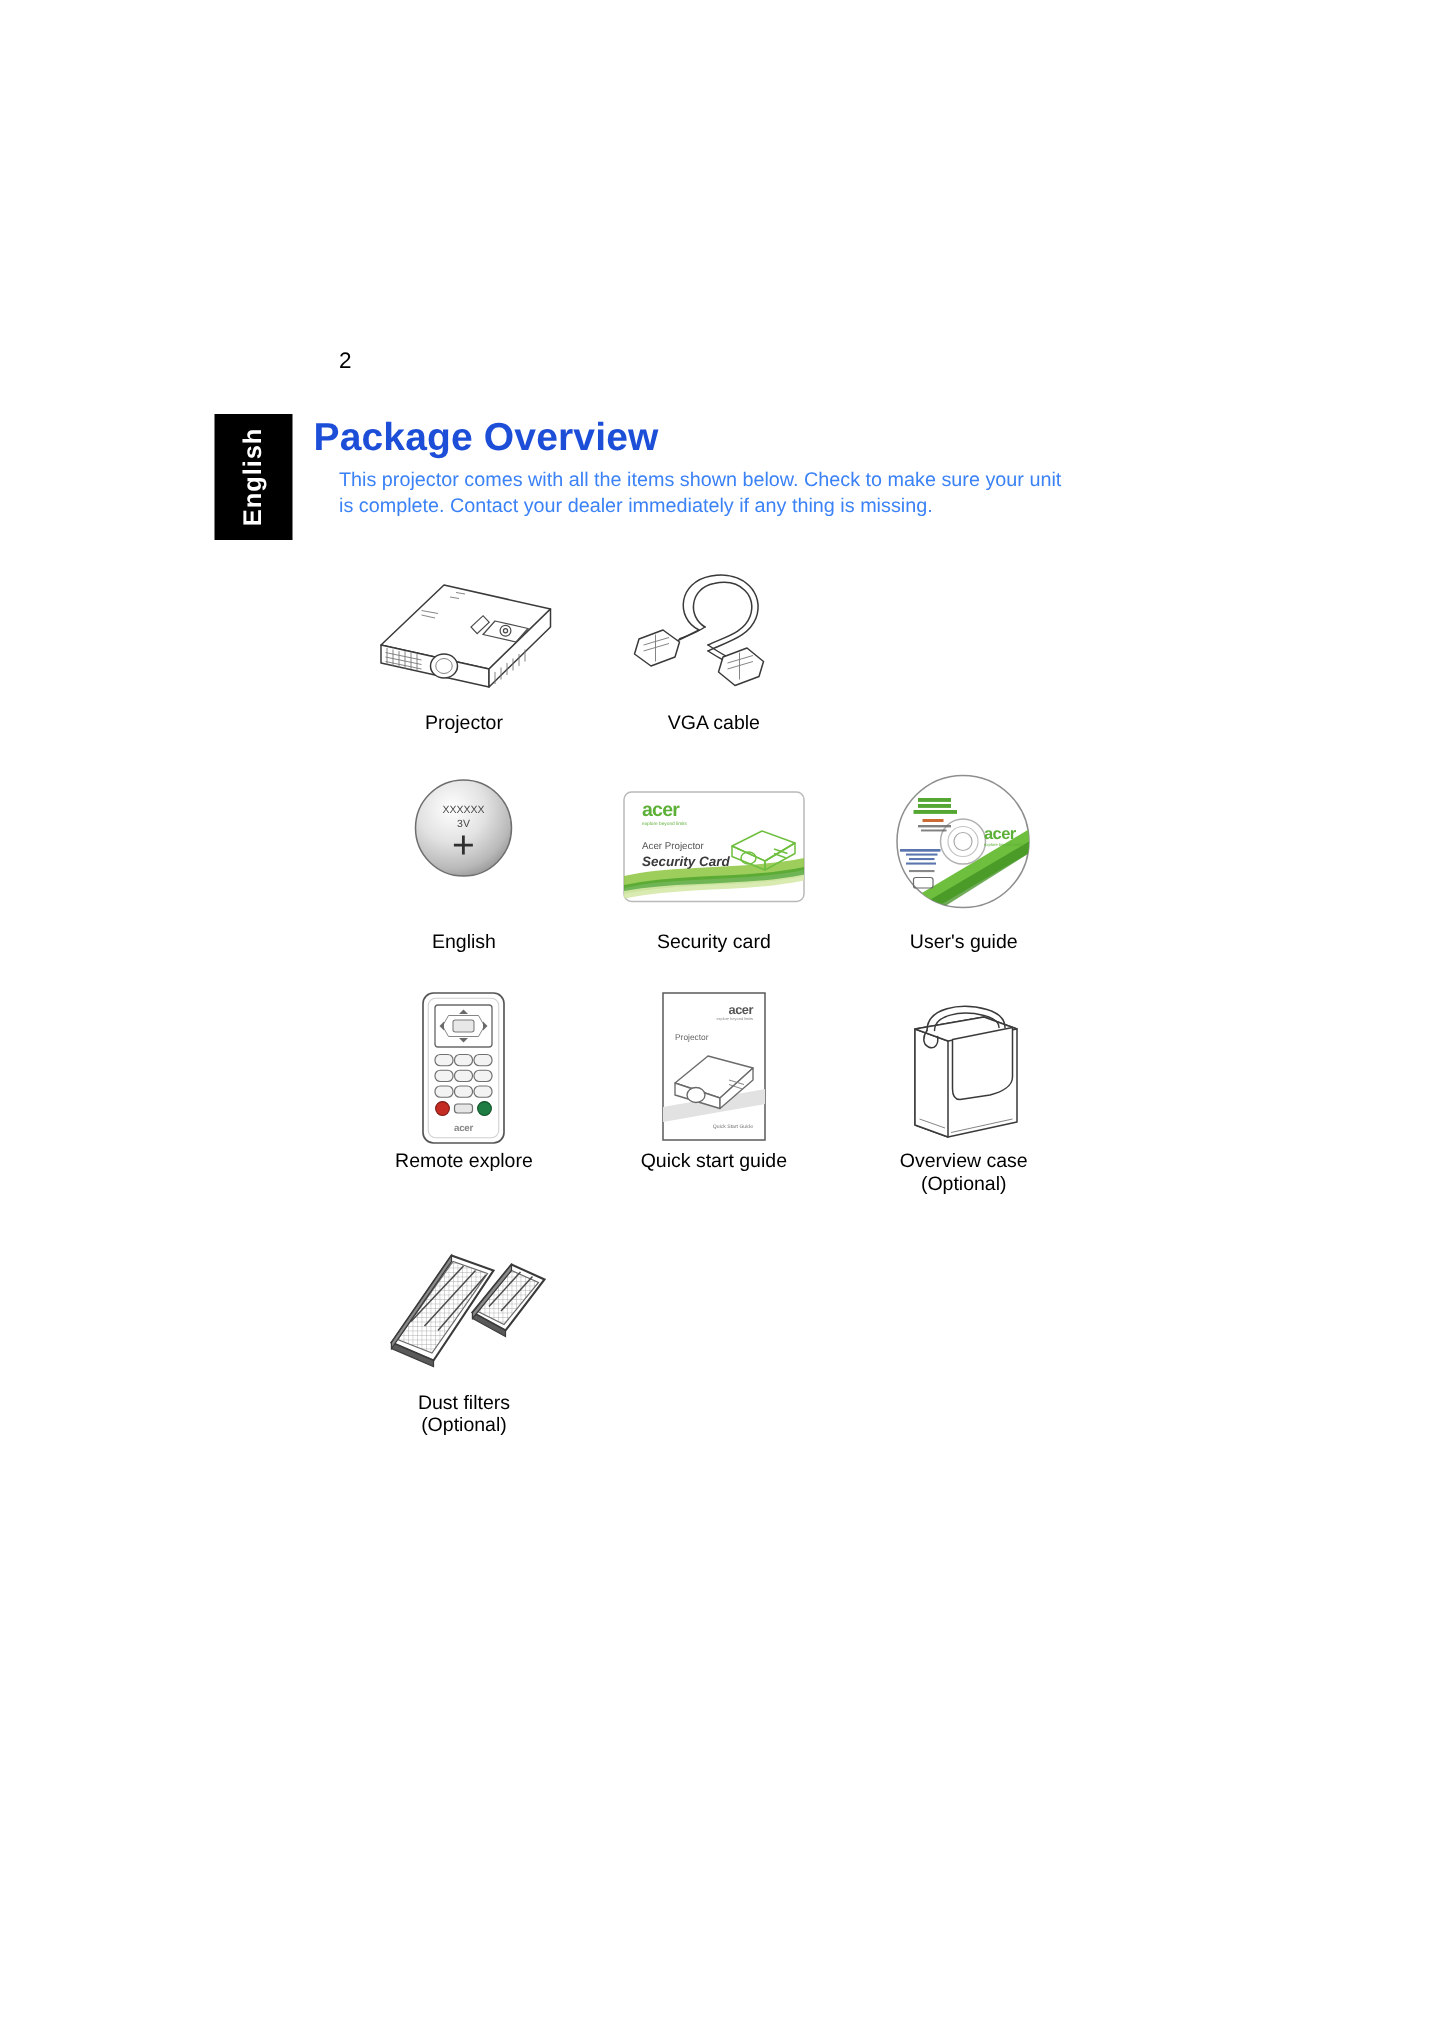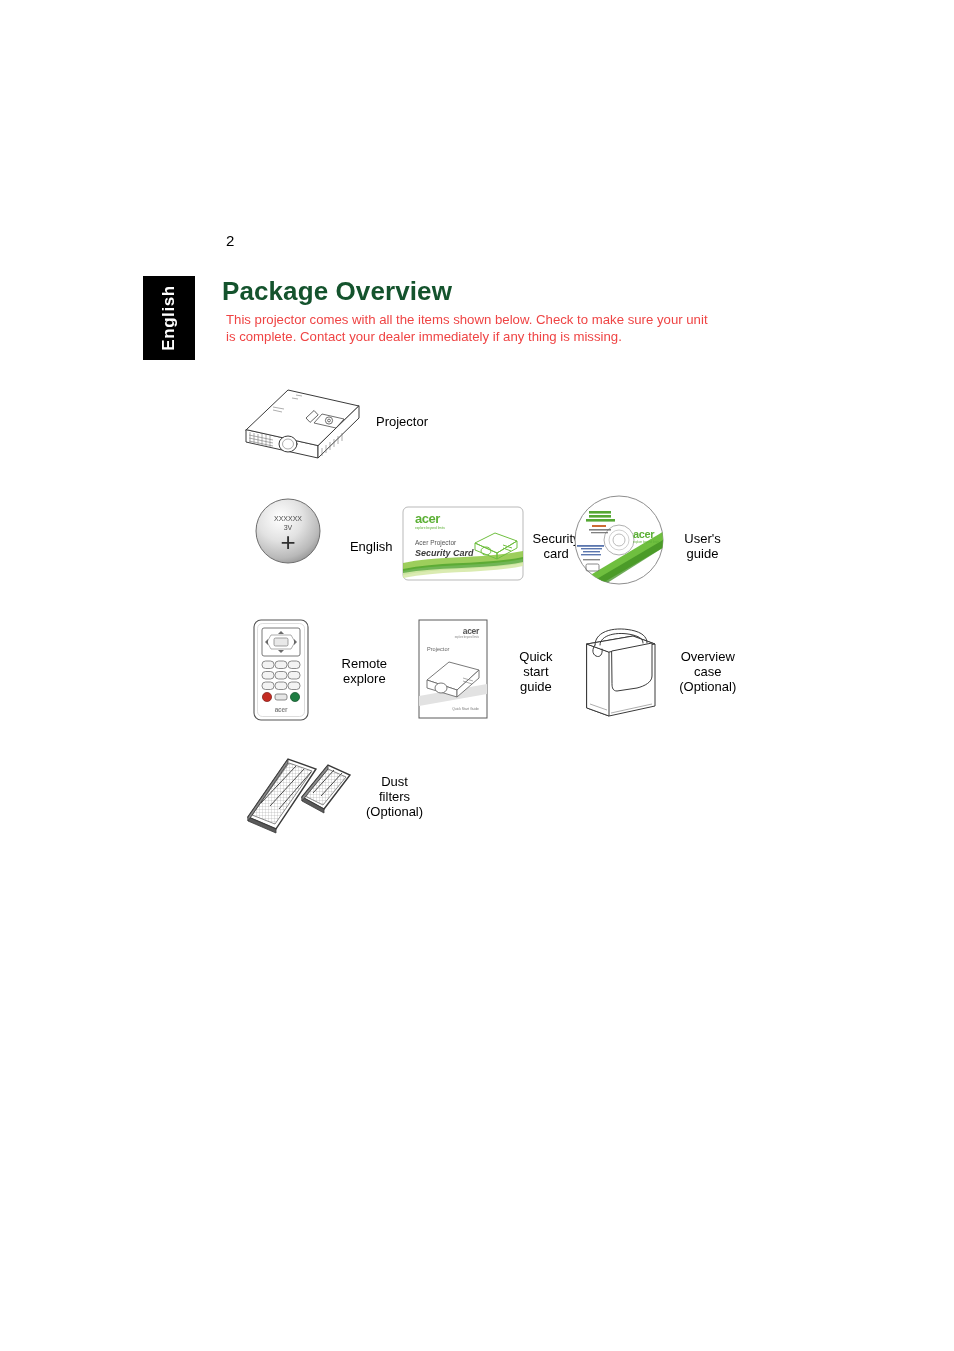--- a/index.html
+++ b/index.html
@@ -50,52 +50,52 @@
     transform: translate(-50%, -50%) rotate(-90deg);
     white-space: nowrap;
     font-size: 17px;
     font-weight: bold;
     letter-spacing: 0.6px;
   }
 
   
   #section-title {
     position: absolute;
-    left: 222px;
+    left: 209px;
     top: 276px;
     font-size: 26px;
     font-weight: bold;
     letter-spacing: 0.1px;
-    color: #14532d;
+    color: #1d4ed8;
   }
   #intro-paragraph {
     position: absolute;
     left: 226px;
     top: 311px;
     width: 486px;
     font-size: 13.2px;
     line-height: 17px;
-    color: #ef4444;
+    color: #3b82f6;
   }
 
   
   #items-grid {
     position: absolute;
     left: 226px;
     top: 368px;
     width: 500px;
   }
   .items-row {
     display: flex;
     width: 500px;
   }
   .item-cell {
     width: 166.6px;
     display: flex;
-    flex-direction: row;
+    flex-direction: column;
     align-items: center;
   }
   .item-art {
     height: 100px;
     width: 160px;
     display: flex;
     align-items: flex-start;
     justify-content: center;
   }
   .item-label {
@@ -181,20 +181,46 @@
             <g class="thin">
               <path d="M66 30 L72 31"></path>
                 <path d="M70 27 L76 28"></path>
             </g>
           </svg>
         </div>
         <div class="item-label">Projector</div>
       </div>
 
 
+      <div class="item-cell">
+        <div class="item-art">
+          <svg width="140" height="100" viewBox="0 0 140 100">
+
+            <path class="ln" d="M60 52 C44 44 46 20 68 16 C90 12 104 28 98 44 C93 57 78 60 66 66"></path>
+            <path class="ln" d="M64 50 C52 43 54 24 70 21 C88 17 99 30 94 43 C90 54 76 57 66 62"></path>
+
+            <path class="ln" d="M60 52 C54 55 48 58 44 60"></path>
+            <path class="ln" d="M64 50 C58 54 52 56 47 58"></path>
+
+            <path class="ln" d="M66 66 C72 70 76 72 80 74"></path>
+            <path class="ln" d="M66 62 C72 66 77 69 81 71"></path>
+
+            <path class="ln fwhite" d="M20 58 L36 52 L47 60 L44 70 L28 76 L17 68 Z"></path>
+            <path class="thin" d="M23 62 L40 57"></path>
+            <path class="thin" d="M23 66 L40 61"></path>
+            <path class="thin" d="M31 55 L31 73"></path>
+
+            <path class="ln fwhite" d="M76 70 L92 64 L103 73 L100 83 L84 89 L73 80 Z"></path>
+            <path class="thin" d="M79 74 L96 69"></path>
+            <path class="thin" d="M79 78 L96 73"></path>
+            <path class="thin" d="M87 67 L87 85"></path>
+          </svg>
+        </div>
+        <div class="item-label">VGA cable</div>
+      </div>
 
     </div>
 
     <div class="row-gap"></div>
 
     <div class="items-row">
 
       <div class="item-cell">
         <div class="item-art">
           <svg width="120" height="100" viewBox="0 0 120 100">

